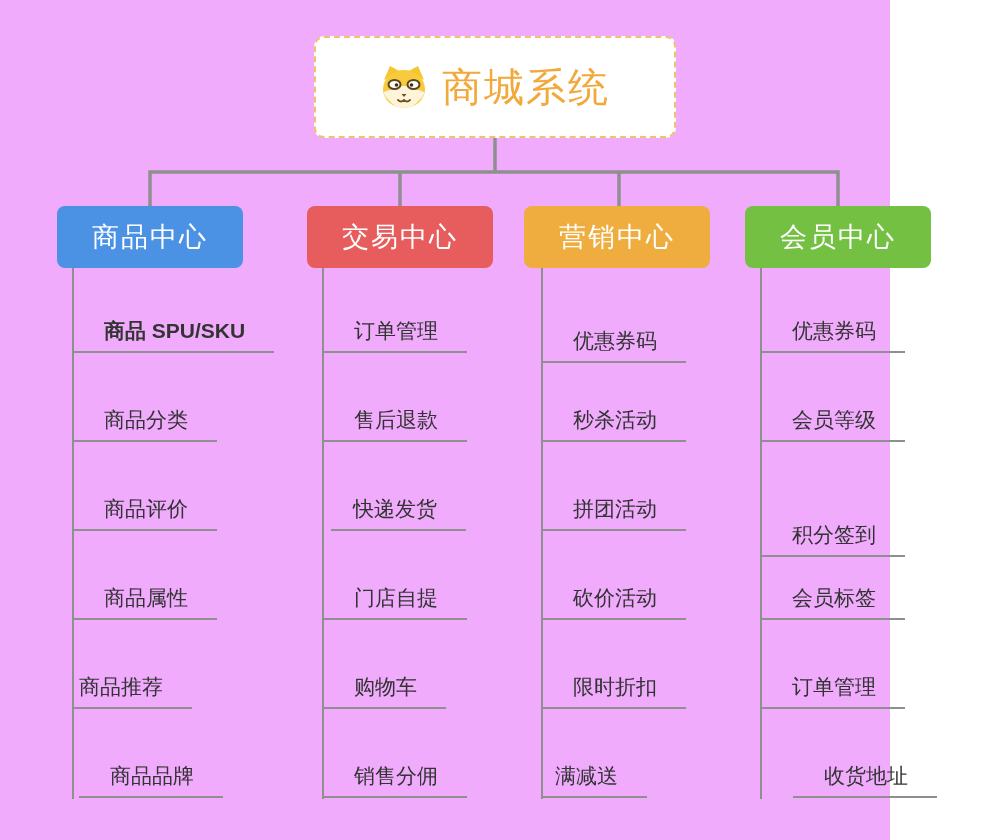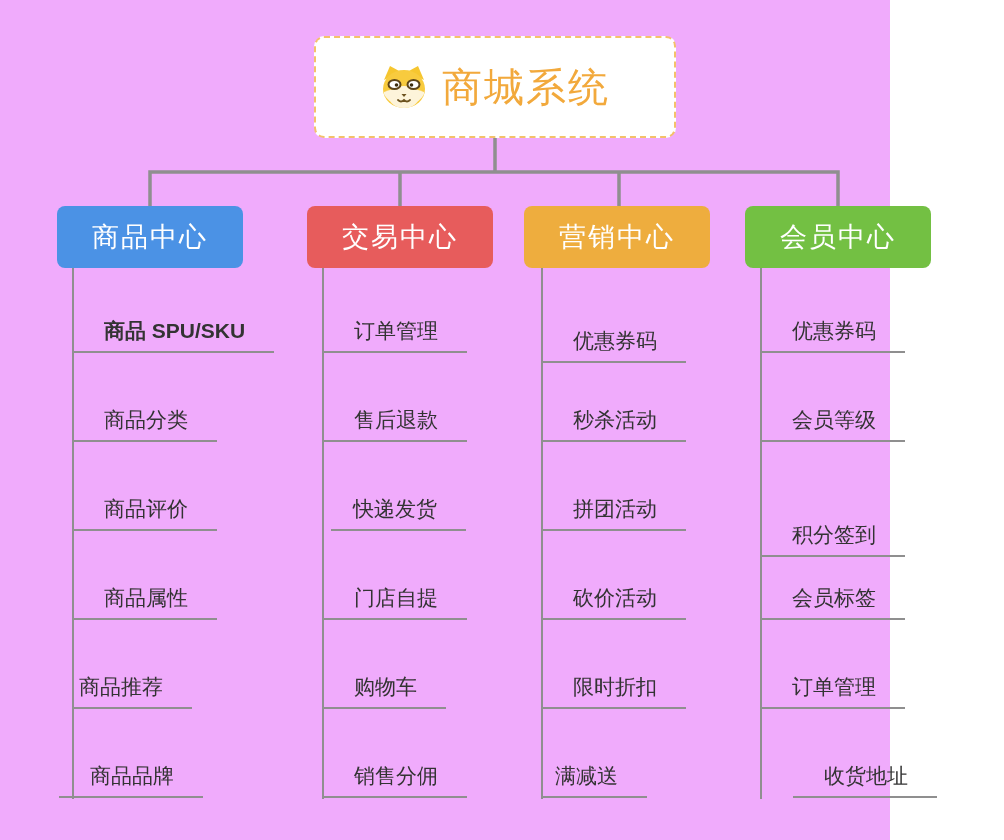--- a/index.html
+++ b/index.html
@@ -111,21 +111,21 @@
     </div>
       <div class="child" style="left: 73px; top: 497px;">
       <span>商品评价</span>
     </div>
       <div class="child" style="left: 73px; top: 586px;">
       <span>商品属性</span>
     </div>
       <div class="child" style="left: 73px; top: 675px; padding-left: 6px;">
       <span>商品推荐</span>
     </div>
-      <div class="child" style="left: 59px; top: 764px;">
+      <div class="child" style="left: 79px; top: 764px;">
       <span>商品品牌</span>
     </div>
       <div class="branch-node" style="left: 307px; top: 206px; background: rgb(231, 92, 92);">
         <span class="branch-label">交易中心</span>
       </div>
       <div class="child" style="left: 323px; top: 319px;">
       <span>订单管理</span>
     </div>
       <div class="child" style="left: 323px; top: 408px;">
       <span>售后退款</span>

